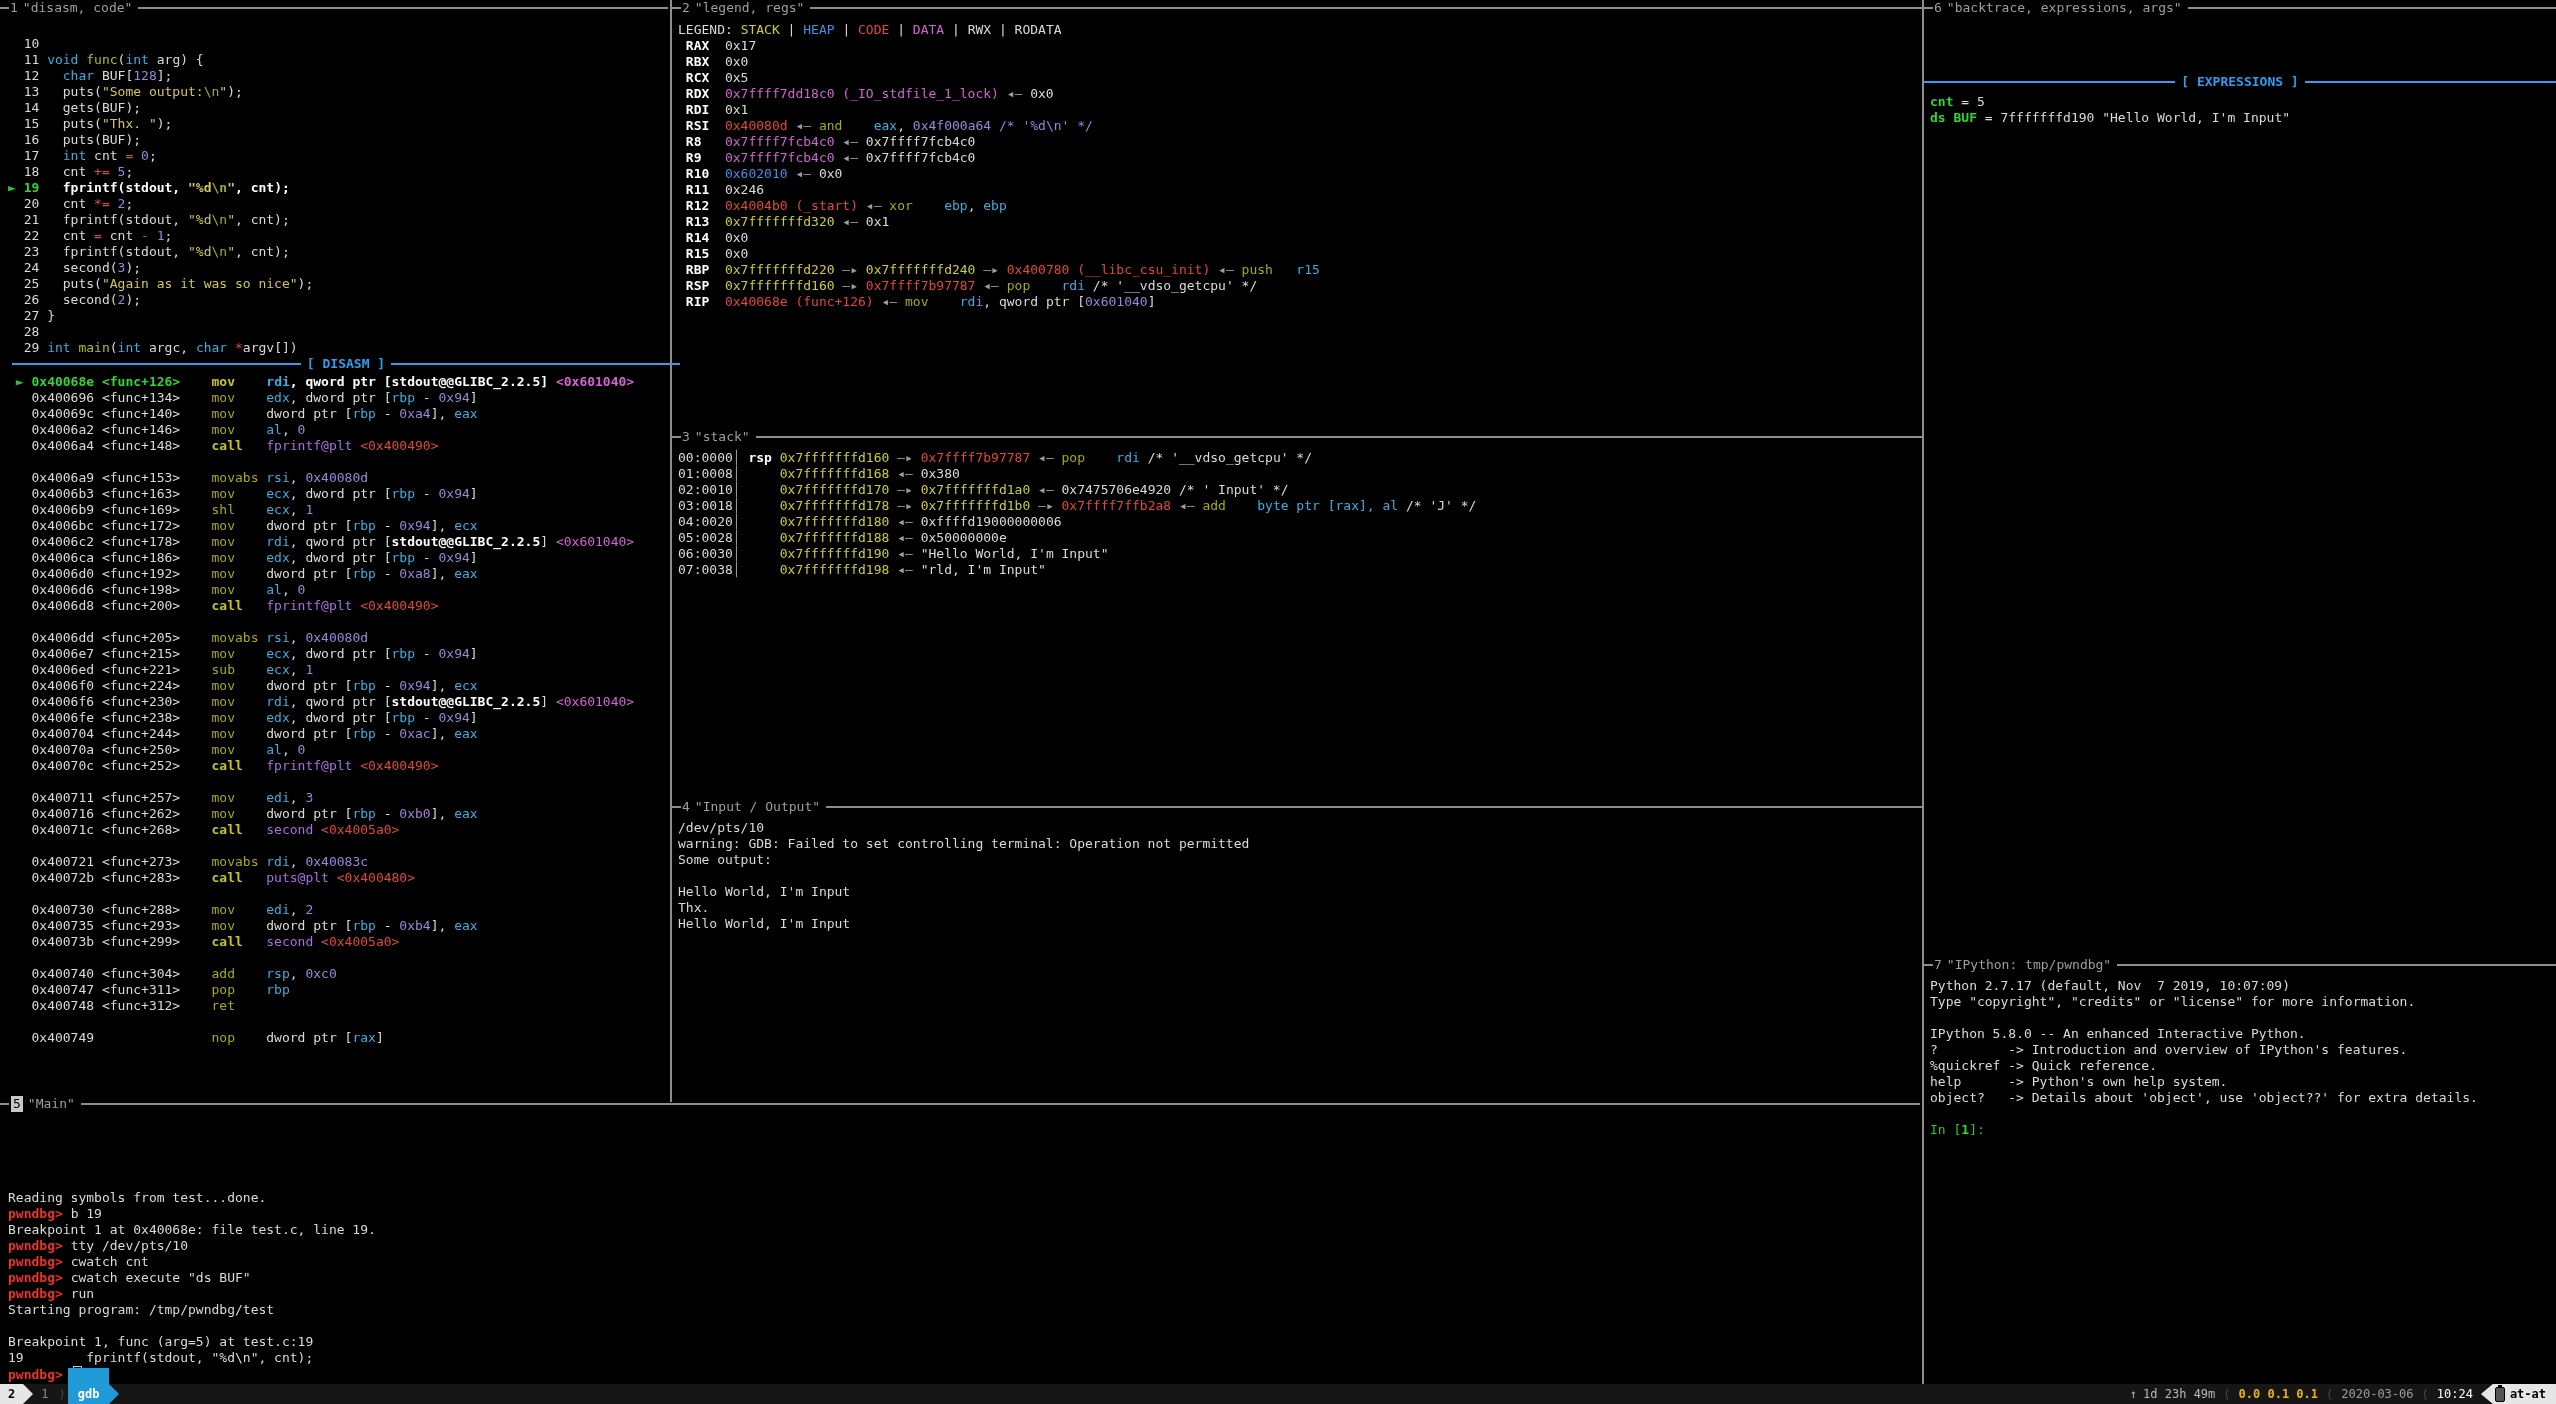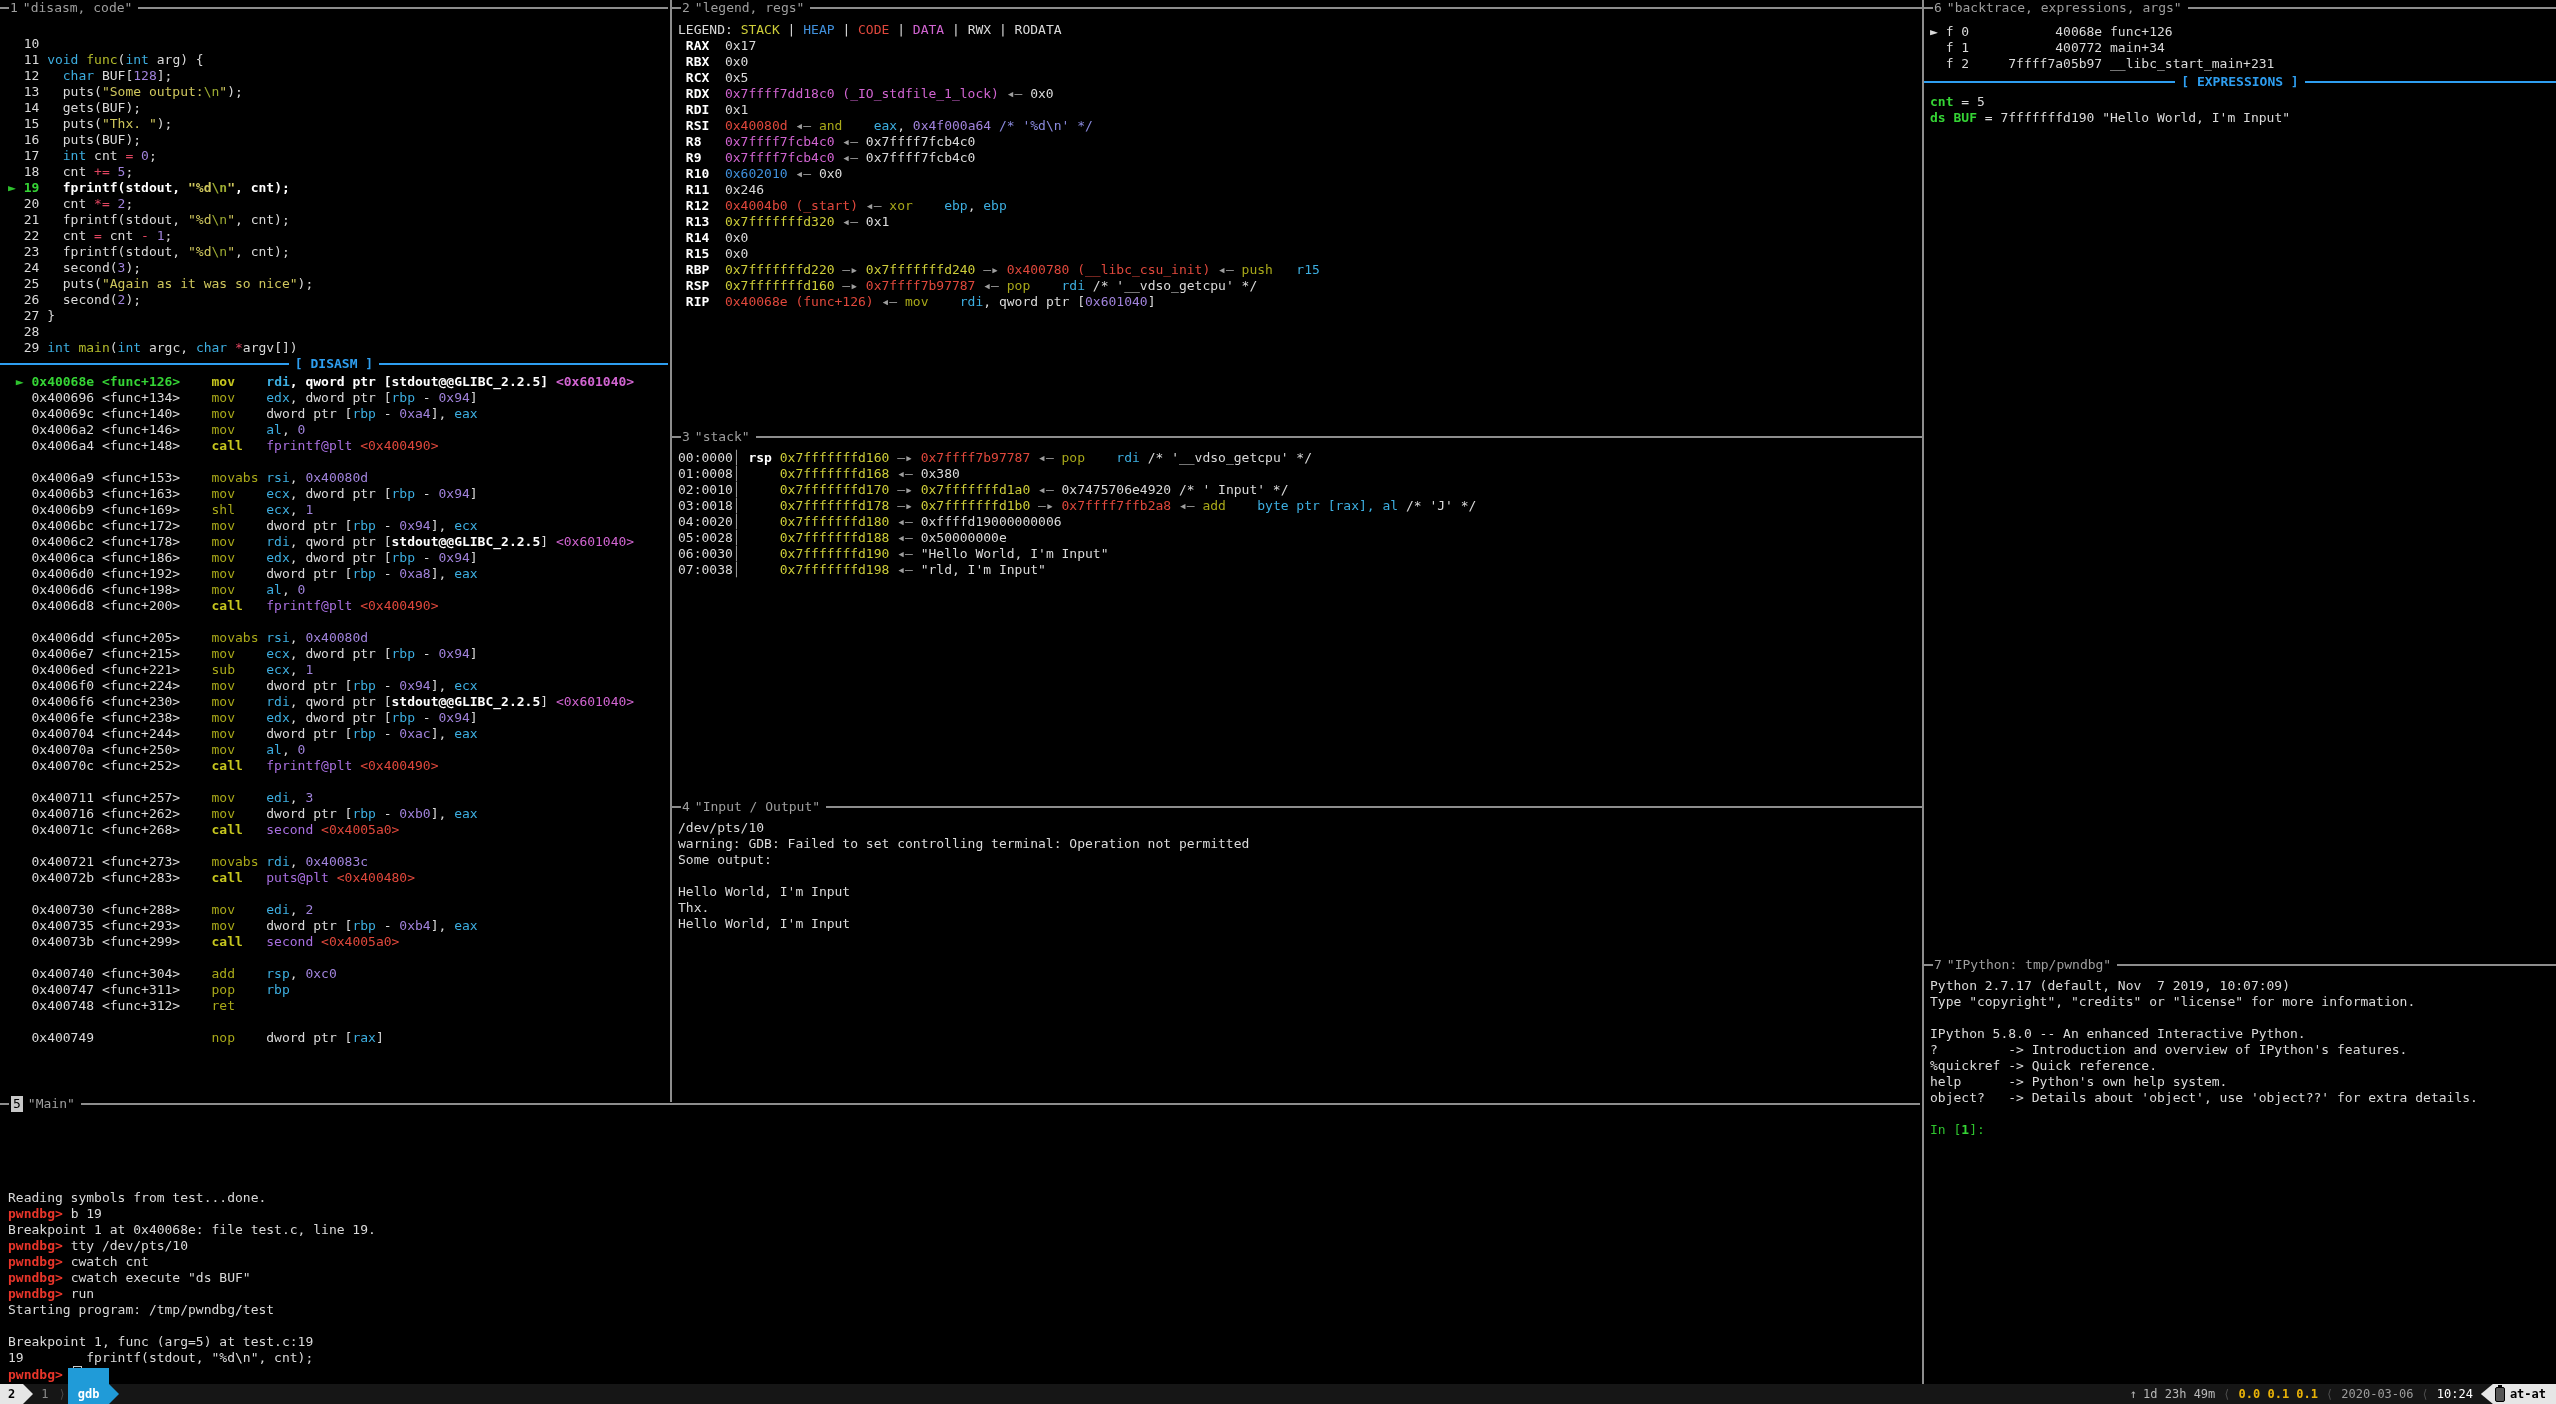--- a/index.html
+++ b/index.html
@@ -119,36 +119,35 @@
     <span class="tline"></span>
   </div>
   <div class="ptitle" style="left:0;top:1096px;width:1920px">
     <span class="tick"></span>
     <span class="pnum inv">5</span>
     <span class="ptext">"Main"</span>
     <span class="tline"></span>
   </div>
 
   <div class="pcontent" style="left:8px;top:36px"><div class="tl"><span class="w">  10 </span></div><div class="tl"><span class="w">  11 </span><span class="cy">void</span><span class="w"> </span><span class="fn">func</span><span class="w">(</span><span class="cy">int</span><span class="w"> arg) {</span></div><div class="tl"><span class="w">  12   </span><span class="cy">char</span><span class="w"> BUF[</span><span class="num">128</span><span class="w">];</span></div><div class="tl"><span class="w">  13   puts(</span><span class="str">"Some output:</span><span class="esc">\n</span><span class="str">"</span><span class="w">);</span></div><div class="tl"><span class="w">  14   gets(BUF);</span></div><div class="tl"><span class="w">  15   puts(</span><span class="str">"Thx. "</span><span class="w">);</span></div><div class="tl"><span class="w">  16   puts(BUF);</span></div><div class="tl"><span class="w">  17   </span><span class="cy">int</span><span class="w"> cnt </span><span class="op">=</span><span class="w"> </span><span class="num">0</span><span class="w">;</span></div><div class="tl"><span class="w">  18   cnt </span><span class="op">+=</span><span class="w"> </span><span class="num">5</span><span class="w">;</span></div><div class="tl"><span class="grn">► </span><span class="grnb">19</span><span class="b">   fprintf(stdout, </span><span class="strb">"%d</span><span class="escb">\n</span><span class="strb">"</span><span class="b">, cnt);</span></div><div class="tl"><span class="w">  20   cnt </span><span class="op">*=</span><span class="w"> </span><span class="num">2</span><span class="w">;</span></div><div class="tl"><span class="w">  21   fprintf(stdout, </span><span class="str">"%d</span><span class="esc">\n</span><span class="str">"</span><span class="w">, cnt);</span></div><div class="tl"><span class="w">  22   cnt </span><span class="op">=</span><span class="w"> cnt </span><span class="op">-</span><span class="w"> </span><span class="num">1</span><span class="w">;</span></div><div class="tl"><span class="w">  23   fprintf(stdout, </span><span class="str">"%d</span><span class="esc">\n</span><span class="str">"</span><span class="w">, cnt);</span></div><div class="tl"><span class="w">  24   second(</span><span class="num">3</span><span class="w">);</span></div><div class="tl"><span class="w">  25   puts(</span><span class="str">"Again as it was so nice"</span><span class="w">);</span></div><div class="tl"><span class="w">  26   second(</span><span class="num">2</span><span class="w">);</span></div><div class="tl"><span class="w">  27 }</span></div><div class="tl"><span class="w">  28 </span></div><div class="tl"><span class="w">  29 </span><span class="cy">int</span><span class="w"> </span><span class="fn">main</span><span class="w">(</span><span class="cy">int</span><span class="w"> argc, </span><span class="cy">char</span><span class="w"> </span><span class="op">*</span><span class="w">argv[])</span></div></div>
-  <div class="bsep" style="left:0;top:356px;width:668px">
+  <div class="bsep" style="left:12px;top:356px;width:668px">
     <span class="bline"></span>
     <span class="blabel">[ DISASM ]</span>
     <span class="bline"></span>
   </div>
   <div class="pcontent" style="left:8px;top:374px"><div class="tl"><span class="grn"> ► </span><span class="grnb">0x40068e &lt;func+126&gt;</span><span class="w">    </span><span class="mnb">mov</span><span class="w">    </span><span class="cyb">rdi</span><span class="b">, qword ptr [stdout@@GLIBC_2.2.5] </span><span class="magb">&lt;0x601040&gt;</span></div><div class="tl"><span class="w">   0x400696 &lt;func+134&gt;    </span><span class="mn">mov</span><span class="w">    </span><span class="cy">edx</span><span class="w">, dword ptr [</span><span class="cy">rbp</span><span class="w"> - </span><span class="num">0x94</span><span class="w">]</span></div><div class="tl"><span class="w">   0x40069c &lt;func+140&gt;    </span><span class="mn">mov</span><span class="w">    dword ptr [</span><span class="cy">rbp</span><span class="w"> - </span><span class="num">0xa4</span><span class="w">], </span><span class="cy">eax</span></div><div class="tl"><span class="w">   0x4006a2 &lt;func+146&gt;    </span><span class="mn">mov</span><span class="w">    </span><span class="cy">al</span><span class="w">, </span><span class="num">0</span></div><div class="tl"><span class="w">   0x4006a4 &lt;func+148&gt;    </span><span class="call">call</span><span class="w">   </span><span class="vio">fprintf@plt</span><span class="w"> </span><span class="red">&lt;0x400490&gt;</span></div><div class="tl">&nbsp;</div><div class="tl"><span class="w">   0x4006a9 &lt;func+153&gt;    </span><span class="mn">movabs</span><span class="w"> </span><span class="cy">rsi</span><span class="w">, </span><span class="num">0x40080d</span></div><div class="tl"><span class="w">   0x4006b3 &lt;func+163&gt;    </span><span class="mn">mov</span><span class="w">    </span><span class="cy">ecx</span><span class="w">, dword ptr [</span><span class="cy">rbp</span><span class="w"> - </span><span class="num">0x94</span><span class="w">]</span></div><div class="tl"><span class="w">   0x4006b9 &lt;func+169&gt;    </span><span class="mn">shl</span><span class="w">    </span><span class="cy">ecx</span><span class="w">, </span><span class="num">1</span></div><div class="tl"><span class="w">   0x4006bc &lt;func+172&gt;    </span><span class="mn">mov</span><span class="w">    dword ptr [</span><span class="cy">rbp</span><span class="w"> - </span><span class="num">0x94</span><span class="w">], </span><span class="cy">ecx</span></div><div class="tl"><span class="w">   0x4006c2 &lt;func+178&gt;    </span><span class="mn">mov</span><span class="w">    </span><span class="cy">rdi</span><span class="w">, qword ptr [</span><span class="b">stdout@@GLIBC_2.2.5</span><span class="w">] </span><span class="mag">&lt;0x601040&gt;</span></div><div class="tl"><span class="w">   0x4006ca &lt;func+186&gt;    </span><span class="mn">mov</span><span class="w">    </span><span class="cy">edx</span><span class="w">, dword ptr [</span><span class="cy">rbp</span><span class="w"> - </span><span class="num">0x94</span><span class="w">]</span></div><div class="tl"><span class="w">   0x4006d0 &lt;func+192&gt;    </span><span class="mn">mov</span><span class="w">    dword ptr [</span><span class="cy">rbp</span><span class="w"> - </span><span class="num">0xa8</span><span class="w">], </span><span class="cy">eax</span></div><div class="tl"><span class="w">   0x4006d6 &lt;func+198&gt;    </span><span class="mn">mov</span><span class="w">    </span><span class="cy">al</span><span class="w">, </span><span class="num">0</span></div><div class="tl"><span class="w">   0x4006d8 &lt;func+200&gt;    </span><span class="call">call</span><span class="w">   </span><span class="vio">fprintf@plt</span><span class="w"> </span><span class="red">&lt;0x400490&gt;</span></div><div class="tl">&nbsp;</div><div class="tl"><span class="w">   0x4006dd &lt;func+205&gt;    </span><span class="mn">movabs</span><span class="w"> </span><span class="cy">rsi</span><span class="w">, </span><span class="num">0x40080d</span></div><div class="tl"><span class="w">   0x4006e7 &lt;func+215&gt;    </span><span class="mn">mov</span><span class="w">    </span><span class="cy">ecx</span><span class="w">, dword ptr [</span><span class="cy">rbp</span><span class="w"> - </span><span class="num">0x94</span><span class="w">]</span></div><div class="tl"><span class="w">   0x4006ed &lt;func+221&gt;    </span><span class="mn">sub</span><span class="w">    </span><span class="cy">ecx</span><span class="w">, </span><span class="num">1</span></div><div class="tl"><span class="w">   0x4006f0 &lt;func+224&gt;    </span><span class="mn">mov</span><span class="w">    dword ptr [</span><span class="cy">rbp</span><span class="w"> - </span><span class="num">0x94</span><span class="w">], </span><span class="cy">ecx</span></div><div class="tl"><span class="w">   0x4006f6 &lt;func+230&gt;    </span><span class="mn">mov</span><span class="w">    </span><span class="cy">rdi</span><span class="w">, qword ptr [</span><span class="b">stdout@@GLIBC_2.2.5</span><span class="w">] </span><span class="mag">&lt;0x601040&gt;</span></div><div class="tl"><span class="w">   0x4006fe &lt;func+238&gt;    </span><span class="mn">mov</span><span class="w">    </span><span class="cy">edx</span><span class="w">, dword ptr [</span><span class="cy">rbp</span><span class="w"> - </span><span class="num">0x94</span><span class="w">]</span></div><div class="tl"><span class="w">   0x400704 &lt;func+244&gt;    </span><span class="mn">mov</span><span class="w">    dword ptr [</span><span class="cy">rbp</span><span class="w"> - </span><span class="num">0xac</span><span class="w">], </span><span class="cy">eax</span></div><div class="tl"><span class="w">   0x40070a &lt;func+250&gt;    </span><span class="mn">mov</span><span class="w">    </span><span class="cy">al</span><span class="w">, </span><span class="num">0</span></div><div class="tl"><span class="w">   0x40070c &lt;func+252&gt;    </span><span class="call">call</span><span class="w">   </span><span class="vio">fprintf@plt</span><span class="w"> </span><span class="red">&lt;0x400490&gt;</span></div><div class="tl">&nbsp;</div><div class="tl"><span class="w">   0x400711 &lt;func+257&gt;    </span><span class="mn">mov</span><span class="w">    </span><span class="cy">edi</span><span class="w">, </span><span class="num">3</span></div><div class="tl"><span class="w">   0x400716 &lt;func+262&gt;    </span><span class="mn">mov</span><span class="w">    dword ptr [</span><span class="cy">rbp</span><span class="w"> - </span><span class="num">0xb0</span><span class="w">], </span><span class="cy">eax</span></div><div class="tl"><span class="w">   0x40071c &lt;func+268&gt;    </span><span class="call">call</span><span class="w">   </span><span class="vio">second</span><span class="w"> </span><span class="red">&lt;0x4005a0&gt;</span></div><div class="tl">&nbsp;</div><div class="tl"><span class="w">   0x400721 &lt;func+273&gt;    </span><span class="mn">movabs</span><span class="w"> </span><span class="cy">rdi</span><span class="w">, </span><span class="num">0x40083c</span></div><div class="tl"><span class="w">   0x40072b &lt;func+283&gt;    </span><span class="call">call</span><span class="w">   </span><span class="vio">puts@plt</span><span class="w"> </span><span class="red">&lt;0x400480&gt;</span></div><div class="tl">&nbsp;</div><div class="tl"><span class="w">   0x400730 &lt;func+288&gt;    </span><span class="mn">mov</span><span class="w">    </span><span class="cy">edi</span><span class="w">, </span><span class="num">2</span></div><div class="tl"><span class="w">   0x400735 &lt;func+293&gt;    </span><span class="mn">mov</span><span class="w">    dword ptr [</span><span class="cy">rbp</span><span class="w"> - </span><span class="num">0xb4</span><span class="w">], </span><span class="cy">eax</span></div><div class="tl"><span class="w">   0x40073b &lt;func+299&gt;    </span><span class="call">call</span><span class="w">   </span><span class="vio">second</span><span class="w"> </span><span class="red">&lt;0x4005a0&gt;</span></div><div class="tl">&nbsp;</div><div class="tl"><span class="w">   0x400740 &lt;func+304&gt;    </span><span class="mn">add</span><span class="w">    </span><span class="cy">rsp</span><span class="w">, </span><span class="num">0xc0</span></div><div class="tl"><span class="w">   0x400747 &lt;func+311&gt;    </span><span class="mn">pop</span><span class="w">    </span><span class="cy">rbp</span></div><div class="tl"><span class="w">   0x400748 &lt;func+312&gt;    </span><span class="mn">ret</span><span class="w">    </span></div><div class="tl">&nbsp;</div><div class="tl"><span class="w">   0x400749               </span><span class="mn">nop</span><span class="w">    dword ptr [</span><span class="cy">rax</span><span class="w">]</span></div></div>
 
   <div class="pcontent" style="left:678px;top:22px"><div class="tl"><span class="w">LEGEND: </span><span class="yel">STACK</span><span class="w"> | </span><span class="blu">HEAP</span><span class="w"> | </span><span class="red">CODE</span><span class="w"> | </span><span class="mag">DATA</span><span class="w"> | </span><span class="wul">RWX</span><span class="w"> | </span><span class="w">RODATA</span></div><div class="tl"><span class="b"> RAX  </span><span class="w">0x17</span></div><div class="tl"><span class="b"> RBX  </span><span class="w">0x0</span></div><div class="tl"><span class="b"> RCX  </span><span class="w">0x5</span></div><div class="tl"><span class="b"> RDX  </span><span class="mag">0x7ffff7dd18c0 (_IO_stdfile_1_lock)</span><span class="gy"> ◂— </span><span class="w">0x0</span></div><div class="tl"><span class="b"> RDI  </span><span class="w">0x1</span></div><div class="tl"><span class="b"> RSI  </span><span class="red">0x40080d</span><span class="gy"> ◂— </span><span class="mn">and</span><span class="w">    </span><span class="cy">eax</span><span class="w">, </span><span class="num">0x4f000a64</span><span class="cmt"> /* '%d\n' */</span></div><div class="tl"><span class="b"> R8   </span><span class="mag">0x7ffff7fcb4c0</span><span class="gy"> ◂— </span><span class="w">0x7ffff7fcb4c0</span></div><div class="tl"><span class="b"> R9   </span><span class="mag">0x7ffff7fcb4c0</span><span class="gy"> ◂— </span><span class="w">0x7ffff7fcb4c0</span></div><div class="tl"><span class="b"> R10  </span><span class="blu">0x602010</span><span class="gy"> ◂— </span><span class="w">0x0</span></div><div class="tl"><span class="b"> R11  </span><span class="w">0x246</span></div><div class="tl"><span class="b"> R12  </span><span class="red">0x4004b0 (_start)</span><span class="gy"> ◂— </span><span class="mn">xor</span><span class="w">    </span><span class="cy">ebp</span><span class="w">, </span><span class="cy">ebp</span></div><div class="tl"><span class="b"> R13  </span><span class="yel">0x7fffffffd320</span><span class="gy"> ◂— </span><span class="w">0x1</span></div><div class="tl"><span class="b"> R14  </span><span class="w">0x0</span></div><div class="tl"><span class="b"> R15  </span><span class="w">0x0</span></div><div class="tl"><span class="b"> RBP  </span><span class="yel">0x7fffffffd220</span><span class="gy"> —▸ </span><span class="yel">0x7fffffffd240</span><span class="gy"> —▸ </span><span class="red">0x400780 (__libc_csu_init)</span><span class="gy"> ◂— </span><span class="mn">push</span><span class="w">   </span><span class="cy">r15</span></div><div class="tl"><span class="b"> RSP  </span><span class="yel">0x7fffffffd160</span><span class="gy"> —▸ </span><span class="red">0x7ffff7b97787</span><span class="gy"> ◂— </span><span class="mn">pop</span><span class="w">    </span><span class="cy">rdi</span><span class="w"> /* '__vdso_getcpu' */</span></div><div class="tl"><span class="b"> RIP  </span><span class="red">0x40068e (func+126)</span><span class="gy"> ◂— </span><span class="mn">mov</span><span class="w">    </span><span class="cy">rdi</span><span class="w">, qword ptr [</span><span class="num">0x601040</span><span class="w">]</span></div></div>
 
   <div class="pcontent" style="left:678px;top:450px"><div class="tl"><span class="w">00:0000</span><span class="gy">│</span><span class="b"> rsp </span><span class="yel">0x7fffffffd160</span><span class="gy"> —▸ </span><span class="red">0x7ffff7b97787</span><span class="gy"> ◂— </span><span class="mn">pop</span><span class="w">    </span><span class="cy">rdi</span><span class="w"> /* '__vdso_getcpu' */</span></div><div class="tl"><span class="w">01:0008</span><span class="gy">│</span><span class="w">     </span><span class="yel">0x7fffffffd168</span><span class="gy"> ◂— </span><span class="w">0x380</span></div><div class="tl"><span class="w">02:0010</span><span class="gy">│</span><span class="w">     </span><span class="yel">0x7fffffffd170</span><span class="gy"> —▸ </span><span class="yel">0x7fffffffd1a0</span><span class="gy"> ◂— </span><span class="w">0x7475706e4920 /* ' Input' */</span></div><div class="tl"><span class="w">03:0018</span><span class="gy">│</span><span class="w">     </span><span class="yel">0x7fffffffd178</span><span class="gy"> —▸ </span><span class="yel">0x7fffffffd1b0</span><span class="gy"> —▸ </span><span class="red">0x7ffff7ffb2a8</span><span class="gy"> ◂— </span><span class="mn">add</span><span class="w">    </span><span class="cy">byte ptr [rax], al</span><span class="w"> /* 'J' */</span></div><div class="tl"><span class="w">04:0020</span><span class="gy">│</span><span class="w">     </span><span class="yel">0x7fffffffd180</span><span class="gy"> ◂— </span><span class="w">0xffffd19000000006</span></div><div class="tl"><span class="w">05:0028</span><span class="gy">│</span><span class="w">     </span><span class="yel">0x7fffffffd188</span><span class="gy"> ◂— </span><span class="w">0x50000000e</span></div><div class="tl"><span class="w">06:0030</span><span class="gy">│</span><span class="w">     </span><span class="yel">0x7fffffffd190</span><span class="gy"> ◂— </span><span class="w">"Hello World, I'm Input"</span></div><div class="tl"><span class="w">07:0038</span><span class="gy">│</span><span class="w">     </span><span class="yel">0x7fffffffd198</span><span class="gy"> ◂— </span><span class="w">"rld, I'm Input"</span></div></div>
 
   <div class="pcontent" style="left:678px;top:820px"><div class="tl"><span class="w">/dev/pts/10</span></div><div class="tl"><span class="w">warning: GDB: Failed to set controlling terminal: Operation not permitted</span></div><div class="tl"><span class="w">Some output:</span></div><div class="tl">&nbsp;</div><div class="tl"><span class="w">Hello World, I'm Input</span></div><div class="tl"><span class="w">Thx. </span></div><div class="tl"><span class="w">Hello World, I'm Input</span></div></div>
 
   <div class="pcontent" style="left:8px;top:1190px"><div class="tl"><span class="w">Reading symbols from test...done.</span></div><div class="tl"><span class="redb">pwndbg&gt; </span><span class="w">b 19</span></div><div class="tl"><span class="w">Breakpoint 1 at 0x40068e: file test.c, line 19.</span></div><div class="tl"><span class="redb">pwndbg&gt; </span><span class="w">tty /dev/pts/10</span></div><div class="tl"><span class="redb">pwndbg&gt; </span><span class="w">cwatch cnt</span></div><div class="tl"><span class="redb">pwndbg&gt; </span><span class="w">cwatch execute "ds BUF"</span></div><div class="tl"><span class="redb">pwndbg&gt; </span><span class="w">run</span></div><div class="tl"><span class="w">Starting program: /tmp/pwndbg/test</span></div><div class="tl">&nbsp;</div><div class="tl"><span class="w">Breakpoint 1, func (arg=5) at test.c:19</span></div><div class="tl"><span class="w">19        fprintf(stdout, "%d\n", cnt);</span></div><div class="tl"><span class="redb">pwndbg&gt; </span><span class="curbox"></span></div></div>
 
-  <div class="pcontent" style="left:1930px;top:24px"><div class="tl"><span class="w">► f 0           40068e func+126</span></div><div class="tl"><span class="w">  f 1           400772 main+34</span></div><div class="tl"><span class="w">  f 2     7ffff7a05b97 __libc_start_main+231</span></div></div>
   <div class="bsep" style="left:1924px;top:74px;width:632px">
     <span class="bline"></span>
     <span class="blabel">[ EXPRESSIONS ]</span>
     <span class="bline"></span>
   </div>
   <div class="pcontent" style="left:1930px;top:94px"><div class="tl"><span class="grnb">cnt</span><span class="w"> = 5</span></div><div class="tl"><span class="grnb">ds BUF</span><span class="w"> = 7fffffffd190 "Hello World, I'm Input"</span></div></div>
 
   <div class="pcontent" style="left:1930px;top:978px"><div class="tl"><span class="w">Python 2.7.17 (default, Nov  7 2019, 10:07:09)</span></div><div class="tl"><span class="w">Type "copyright", "credits" or "license" for more information.</span></div><div class="tl">&nbsp;</div><div class="tl"><span class="w">IPython 5.8.0 -- An enhanced Interactive Python.</span></div><div class="tl"><span class="w">?         -&gt; Introduction and overview of IPython's features.</span></div><div class="tl"><span class="w">%quickref -&gt; Quick reference.</span></div><div class="tl"><span class="w">help      -&gt; Python's own help system.</span></div><div class="tl"><span class="w">object?   -&gt; Details about 'object', use 'object??' for extra details.</span></div><div class="tl">&nbsp;</div><div class="tl"><span class="grn">In [</span><span class="grnb">1</span><span class="grn">]: </span></div></div>
 
   <div class="statusbar">

